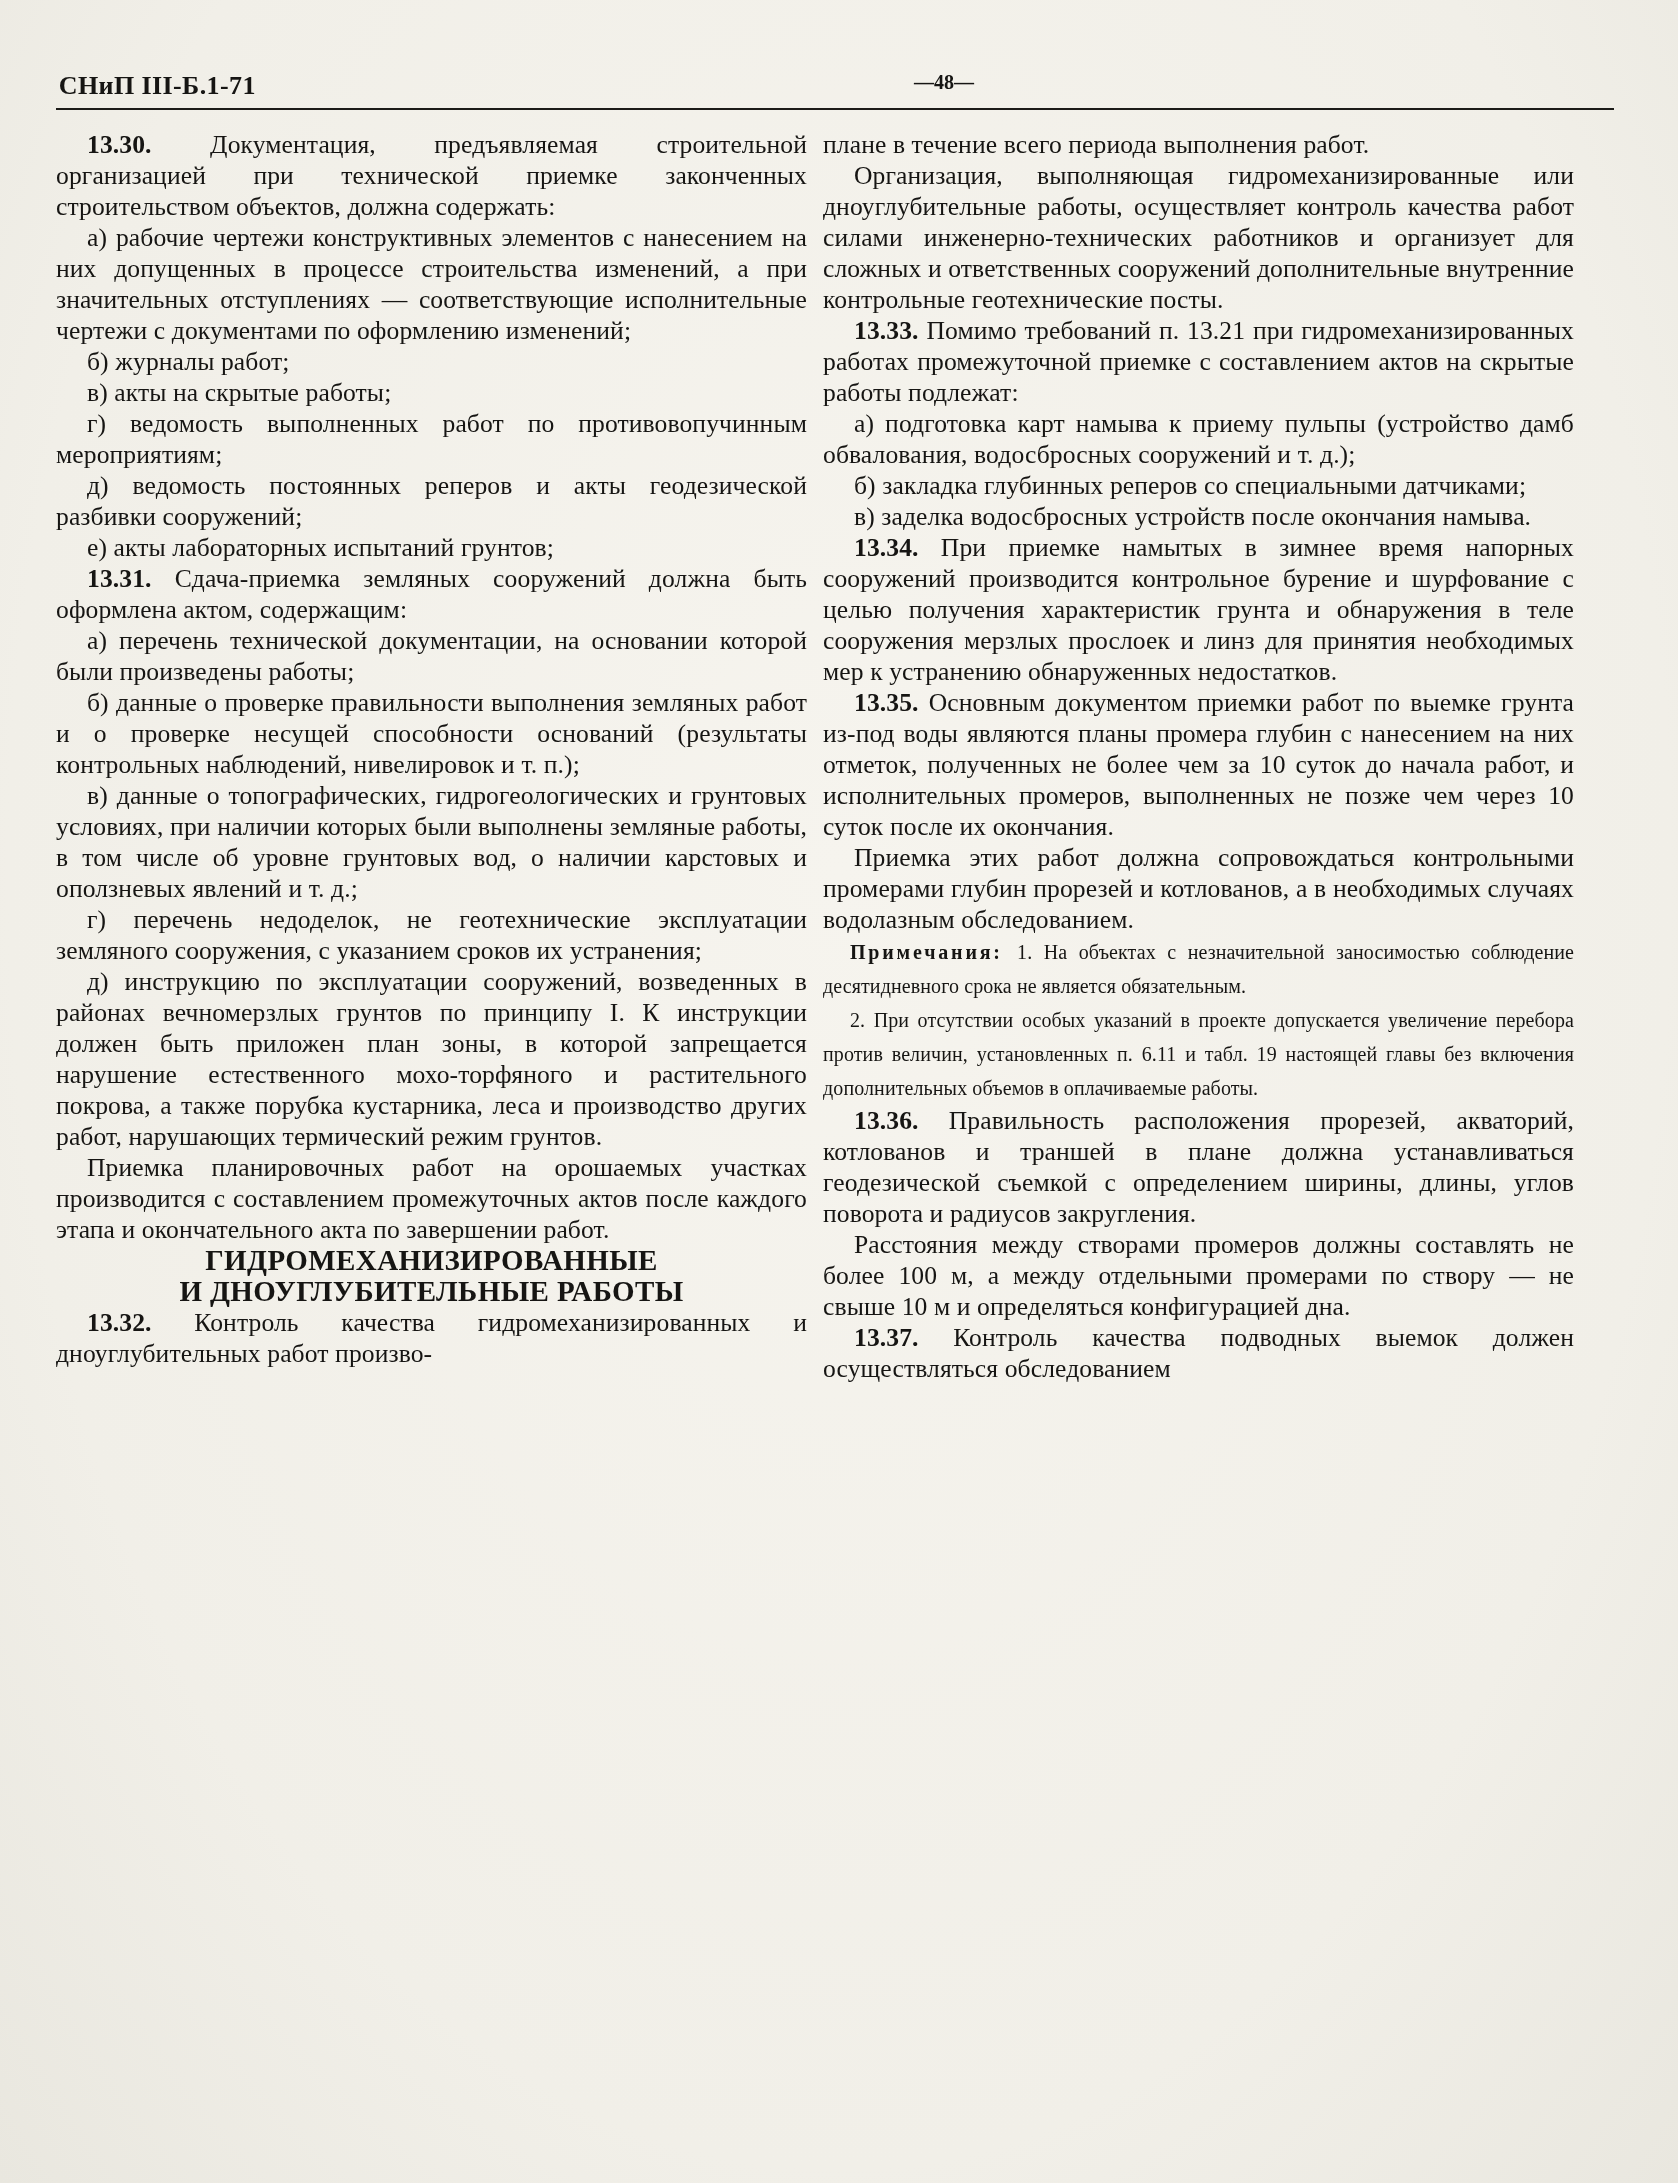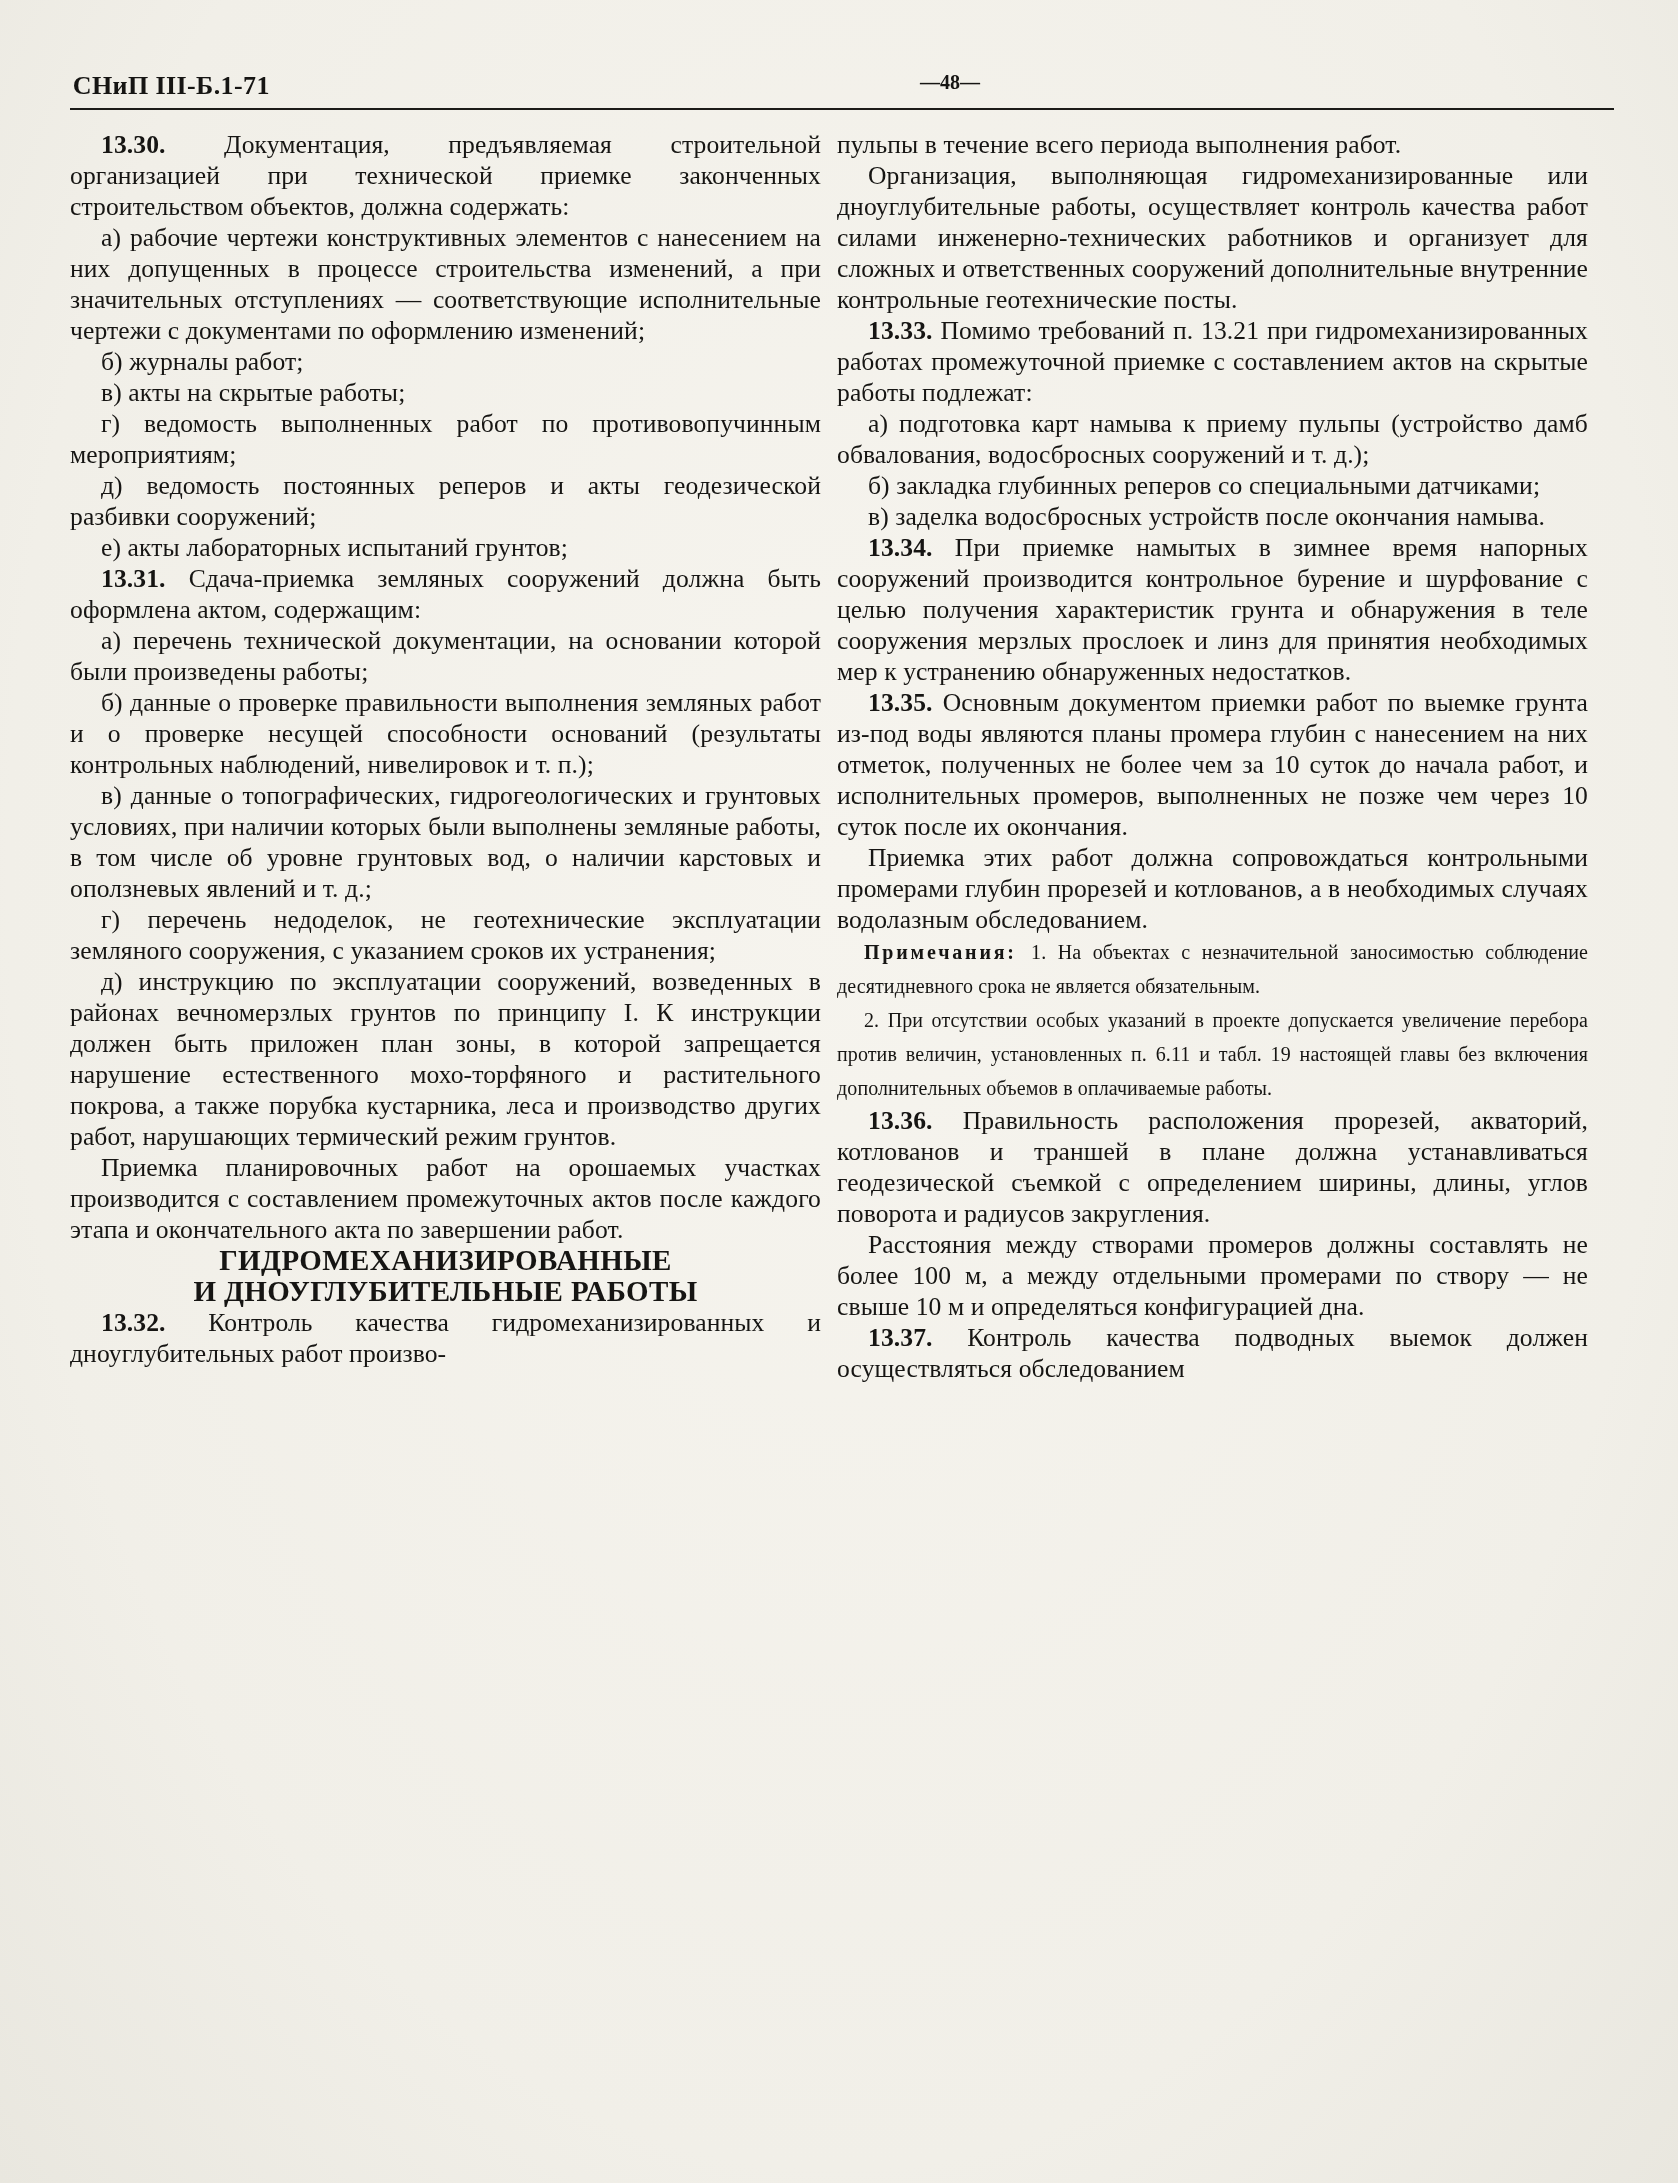--- a/index.html
+++ b/index.html
@@ -6,21 +6,21 @@
   body { background: #cfccc5; }
 
   .page {
     position: relative;
     width: 1679px;
     height: 2183px;
     margin: 0 auto;
     background: #f3f1ea;
     background-image: radial-gradient(ellipse at 50% 40%, #f6f4ee 0%, #f1efe8 70%, #e9e7df 100%);
     box-sizing: border-box;
-    padding: 71px 65px 0 70px;
+    padding: 71px 65px 0 56px;
     font-family: "Liberation Serif", "DejaVu Serif", serif;
     color: #161513;
     overflow: hidden;
   }
 
   .page-header {
     position: relative;
     height: 37px;
     border-bottom: 2.8px solid #1c1b18;
     margin-bottom: 18.5px;
@@ -106,21 +106,21 @@
         <p class="para">г) перечень недоделок, не геотехнические эксплуатации земляного сооружения, с указанием сроков их устранения;</p>
         <p class="para">д) инструкцию по эксплуатации сооружений, возведенных в районах вечномерзлых грунтов по принципу I. К инструкции должен быть приложен план зоны, в которой запрещается нарушение естественного мохо-торфяного и растительного покрова, а также порубка кустарника, леса и производство других работ, нарушающих термический режим грунтов.</p>
         <p class="para">Приемка планировочных работ на орошаемых участках производится с составлением промежуточных актов после каждого этапа и окончательного акта по завершении работ.</p>
         <p class="subheading">
           <span style="display: block;">ГИДРОМЕХАНИЗИРОВАННЫЕ</span>
           <span style="display: block;">И ДНОУГЛУБИТЕЛЬНЫЕ РАБОТЫ</span>
         </p>
         <p class="para"><b class="clause-number">13.32. </b>Контроль качества гидромеханизированных и дноуглубительных работ произво-</p>
       </div>
     <div class="column">
-        <p class="para noindent">пульпы в течение всего периода выполнения работ.</p>
+        <p class="para noindent">плане в течение всего периода выполнения работ.</p>
         <p class="para">Организация, выполняющая гидромеханизированные или дноуглубительные работы, осуществляет контроль качества работ силами инженерно-технических работников и организует для сложных и ответственных сооружений дополнительные внутренние контрольные геотехнические посты.</p>
         <p class="para"><b class="clause-number">13.33. </b>Помимо требований п. 13.21 при гидромеханизированных работах промежуточной приемке с составлением актов на скрытые работы подлежат:</p>
         <p class="para">а) подготовка карт намыва к приему пульпы (устройство дамб обвалования, водосбросных сооружений и т. д.);</p>
         <p class="para">б) закладка глубинных реперов со специальными датчиками;</p>
         <p class="para">в) заделка водосбросных устройств после окончания намыва.</p>
         <p class="para"><b class="clause-number">13.34. </b>При приемке намытых в зимнее время напорных сооружений производится контрольное бурение и шурфование с целью получения характеристик грунта и обнаружения в теле сооружения мерзлых прослоек и линз для принятия необходимых мер к устранению обнаруженных недостатков.</p>
         <p class="para"><b class="clause-number">13.35. </b>Основным документом приемки работ по выемке грунта из-под воды являются планы промера глубин с нанесением на них отметок, полученных не более чем за 10 суток до начала работ, и исполнительных промеров, выполненных не позже чем через 10 суток после их окончания.</p>
         <p class="para">Приемка этих работ должна сопровождаться контрольными промерами глубин прорезей и котлованов, а в необходимых случаях водолазным обследованием.</p>
         <p class="note"><b class="note-lead">Примечания: </b>1. На объектах с незначительной заносимостью соблюдение десятидневного срока не является обязательным.</p>
         <p class="note">2. При отсутствии особых указаний в проекте допускается увеличение перебора против величин, установленных п. 6.11 и табл. 19 настоящей главы без включения дополнительных объемов в оплачиваемые работы.</p>

